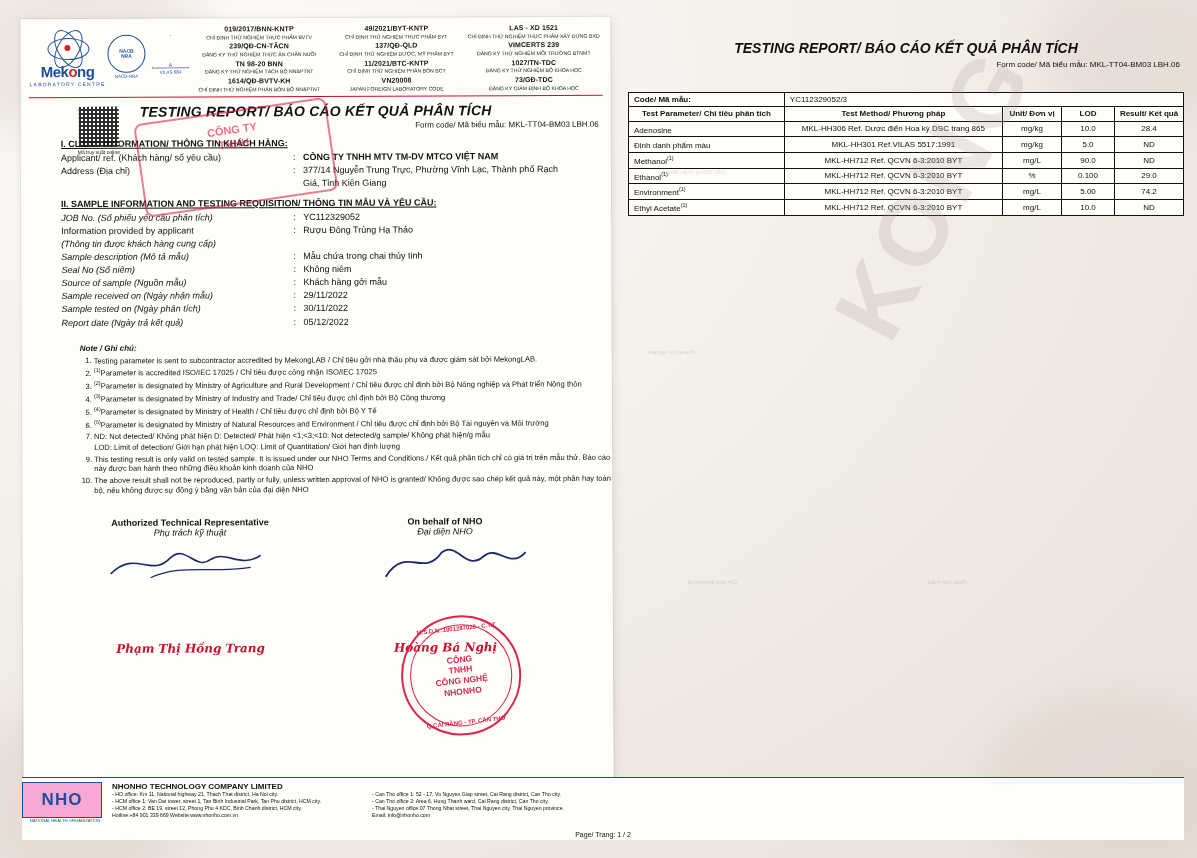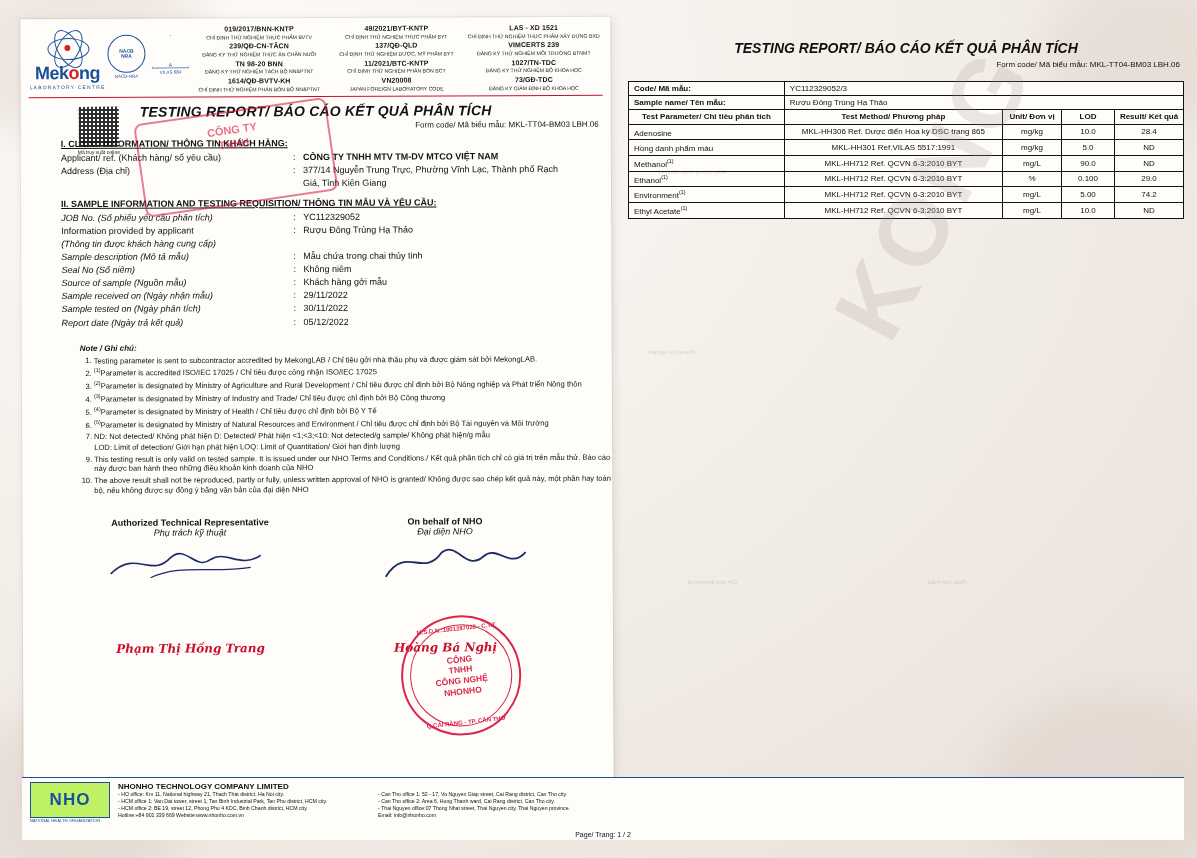--- a/index.html
+++ b/index.html
@@ -26,21 +26,21 @@
     overflow:hidden;
   }
   .right{
     position:absolute;left:628px;top:18px;width:556px;height:790px;
     background:transparent;
   }
   
   .hdr{display:flex;align-items:flex-start;padding:6px 8px 0 8px;}
   .logo{width:78px;flex:0 0 78px;text-align:center;padding-top:8px;}
   .logo .mek{
-    font-size:18px;font-weight:bold;color:#1b4f9c;letter-spacing:-.5px;line-height:1;text-align:center;
+    font-size:15px;font-weight:bold;color:#1b4f9c;letter-spacing:-.5px;line-height:1;text-align:center;
   }
   .logo .mek .o{color:#d42027;}
   .logo .sub{font-size:5px;color:#1b4f9c;letter-spacing:1.2px;margin-top:2px;}
   .atom{
     width:46px;height:30px;margin:0 auto 1px auto;position:relative;
   }
   .atom .e{
     position:absolute;left:3px;top:5px;width:40px;height:20px;border:1.2px solid #1b4f9c;border-radius:50%;
   }
   .atom .e2{transform:rotate(60deg);}
@@ -131,38 +131,38 @@
     pointer-events:none;
   }
 
   
   .footer{
     position:absolute;left:22px;bottom:18px;width:1162px;height:58px;
     border-top:1.5px solid #1b4f9c;background:#fffdfa;
     display:flex;align-items:flex-start;padding-top:4px;
   }
   .nho-logo{
-    width:78px;flex:0 0 78px;margin-left:8px;height:34px;border:1.6px solid #1b4f9c;
+    width:78px;flex:0 0 78px;margin-left:0;height:34px;border:1.6px solid #1b4f9c;
     display:flex;align-items:center;justify-content:center;color:#1b4f9c;font-weight:bold;font-size:17px;
-    letter-spacing:1px;background:#bef264;
+    letter-spacing:1px;background:#f9a8d4;
   }
   .nho-cap{font-size:4.2px;color:#1b4f9c;text-align:center;width:78px;flex:0 0 78px;margin-left:4px;}
   .fcol1{width:250px;flex:0 0 250px;padding-left:8px;}
   .fcol1 .ttl{font-size:8px;font-weight:bold;}
   .fcol1 .ln{font-size:5.2px;line-height:1.35;}
   .fcol2{flex:1;padding-left:10px;}
   .fcol2 .ln{font-size:5.2px;line-height:1.35;}
   .fbottom{font-size:5.4px;}
   .pagenum{position:absolute;left:0;right:0;bottom:2px;text-align:center;font-size:7px;}
 
   
   .rtitle{text-align:center;font-size:14px;font-weight:bold;font-style:italic;margin-top:22px;}
   .rform{text-align:right;font-size:8px;margin-top:4px;padding-right:4px;}
   .rtable{
-    margin-top:12px;width:100%;border-collapse:collapse;font-size:8px;
+    margin-top:23px;width:100%;border-collapse:collapse;font-size:8px;
     background:#fffdfa;
   }
   .rtable td,.rtable th{border:1px solid #111;padding:2px 3px;text-align:center;vertical-align:middle;}
   .rtable .lft{text-align:left;padding-left:5px;}
   .rtable .hdrrow td{font-weight:bold;font-size:8px;line-height:1.2;}
   .rtable .toprow td{font-weight:bold;text-align:left;padding-left:5px;}
   .rtable .toprow td.v{font-weight:normal;}
   .sup{font-size:5.5px;vertical-align:super;}
 
   
@@ -400,41 +400,37 @@
 
     <div class="rtitle">TESTING REPORT/ BÁO CÁO KẾT QUẢ PHÂN TÍCH</div>
     <div class="rform">Form code/ Mã biểu mẫu: MKL-TT04-BM03 LBH.06</div>
 
     <table class="rtable">
       <tbody>
         <tr class="toprow">
           <td>Code/ Mã mẫu:</td>
           <td class="v lft" colspan="4">YC112329052/3</td>
         </tr>
-        <tr class="toprow">
-          <td>Sample name/ Tên mẫu:</td>
-          <td class="v lft" colspan="4">Rượu Đông Trùng Hạ Thảo</td>
-        </tr>
         <tr class="hdrrow">
           <td>Test Parameter/ Chỉ tiêu phân tích</td>
           <td>Test Method/ Phương pháp</td>
           <td style="width:52px">Unit/ Đơn vị</td>
           <td style="width:46px">LOD</td>
           <td style="width:62px">Result/ Kết quả</td>
         </tr>
 
         <tr>
           <td class="lft"><span>Adenosine</span><span class="sup"></span></td>
           <td>MKL-HH306 Ref. Dược điển Hoa kỳ DSC trang 865</td>
           <td>mg/kg</td>
           <td>10.0</td>
           <td>28.4</td>
         </tr>
         <tr>
-          <td class="lft"><span>Hồng danh phẩm màu</span><span class="sup"></span></td>
+          <td class="lft"><span>Định danh phẩm màu</span><span class="sup"></span></td>
           <td>MKL-HH301 Ref.VILAS 5517:1991</td>
           <td>mg/kg</td>
           <td>5.0</td>
           <td>ND</td>
         </tr>
         <tr>
           <td class="lft"><span>Methanol</span><span class="sup">(1)</span></td>
           <td>MKL-HH712 Ref. QCVN 6-3:2010 BYT</td>
           <td>mg/L</td>
           <td>90.0</td>

